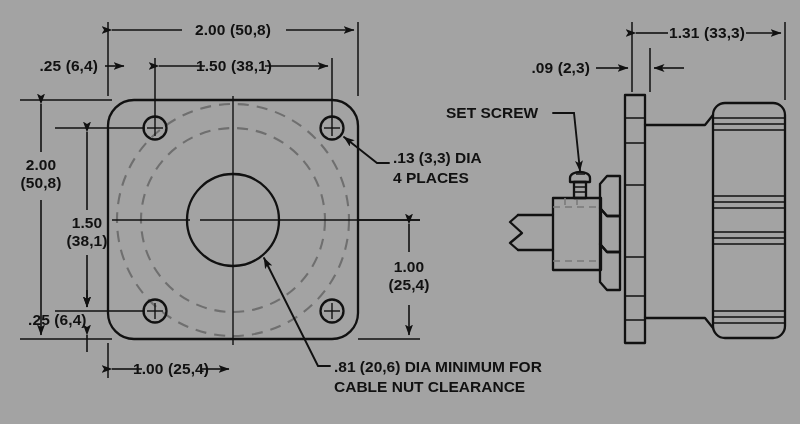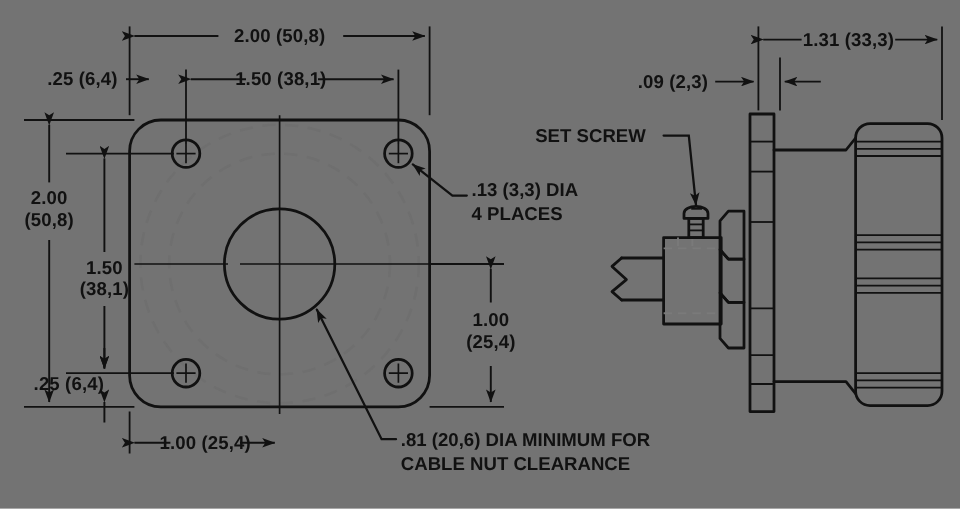--- a/index.html
+++ b/index.html
@@ -4,21 +4,21 @@
 <style>
   html, body {
     margin: 0;
     padding: 0;
     background: #ffffff;
   }
   #sheet {
     position: relative;
     width: 800px;
     height: 424px;
-    background: #737373;
+    background: #a3a3a3;
     overflow: hidden;
     font-family: "Liberation Sans", sans-serif;
   }
   #sheet svg {
     position: absolute;
     left: 0;
     top: 0;
   }
   text {
     font-family: "Liberation Sans", sans-serif;

